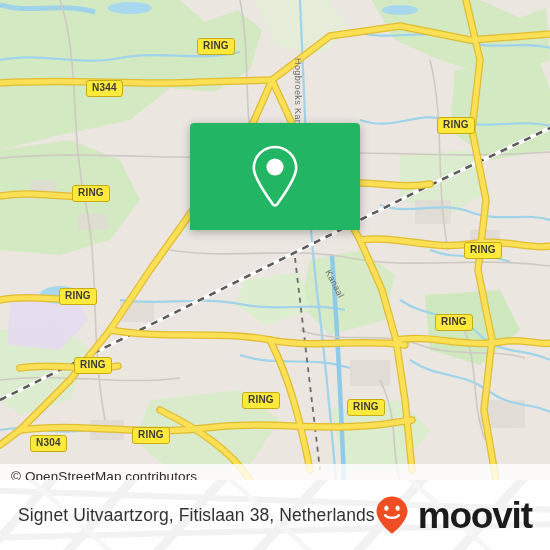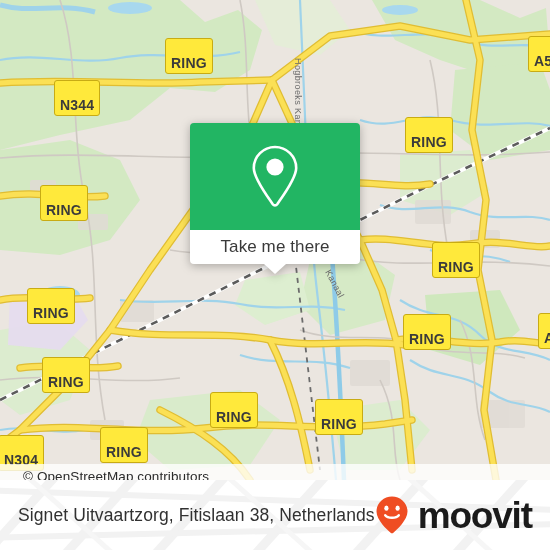--- a/index.html
+++ b/index.html
@@ -25,21 +25,21 @@
   }
   .map svg { display: block; }
 
   
   .attrib {
     position: absolute;
     left: 0; top: 464px;
     width: 550px; height: 24px;
     background: rgba(255,255,255,0.78);
     display: flex; align-items: center;
-    padding-left: 23px;
+    padding-left: 11px;
     z-index: 30;
   }
   .attrib span {
     font-size: 13.5px;
     color: #2b2b2b;
     letter-spacing: 0.1px;
   }
 
   
   .callout {
@@ -114,27 +114,28 @@
     line-height: 1;
   }
 
   
   .shield {
     position: absolute;
     background: #ffe93b;
     border: 1.6px solid #c8ab14;
     border-radius: 3px;
     color: #3b3b3b;
-    font-size: 14px;
+    font-size: 10px;
     font-weight: bold;
     letter-spacing: 0.2px;
-    padding: 16px 5px 2px 5px;
+    padding: 1px 5px 2px 5px;
     line-height: 1.15;
     z-index: 20;
     white-space: nowrap;
+    margin-left: 32px;
   }
   .streetlabel {
     position: absolute;
     font-size: 9px;
     color: #6d6d6d;
     letter-spacing: 0.4px;
     white-space: nowrap;
     z-index: 15;
   }
 </style>
@@ -285,24 +286,20 @@
 
   <div class="callout">
     <div class="callout-top">
       <svg class="pin-svg" width="52" height="66" viewBox="0 0 52 66">
         <path d="M26 3 C14.3 3 4.8 12.4 4.8 24 C4.8 34.5 18.5 52.5 23.8 60.2
                  C24.9 61.7 27.1 61.7 28.2 60.2 C33.5 52.5 47.2 34.5 47.2 24
                  C47.2 12.4 37.7 3 26 3 Z" fill="none" stroke="#ffffff" stroke-width="2.6"></path>
         <circle cx="26" cy="23" r="8.6" fill="#ffffff"></circle>
       </svg>
     </div>
-    <div class="callout-bottom">
-      <span class="label">Take me there</span>
-      <div class="callout-tail"></div>
-    </div>
   </div>
 
   <div class="footer">
     <svg class="footer-watermark" width="550" height="70" viewBox="0 0 550 70">
       <rect x="0" y="0" width="550" height="70" fill="#ffffff"></rect>
       <g stroke="#f2f2f2" stroke-width="9" fill="none">
         <path d="M-20,80 L70,-20"></path>
         <path d="M60,80 L150,-20"></path>
         <path d="M150,80 L240,-20"></path>
         <path d="M250,80 L340,-20"></path>

